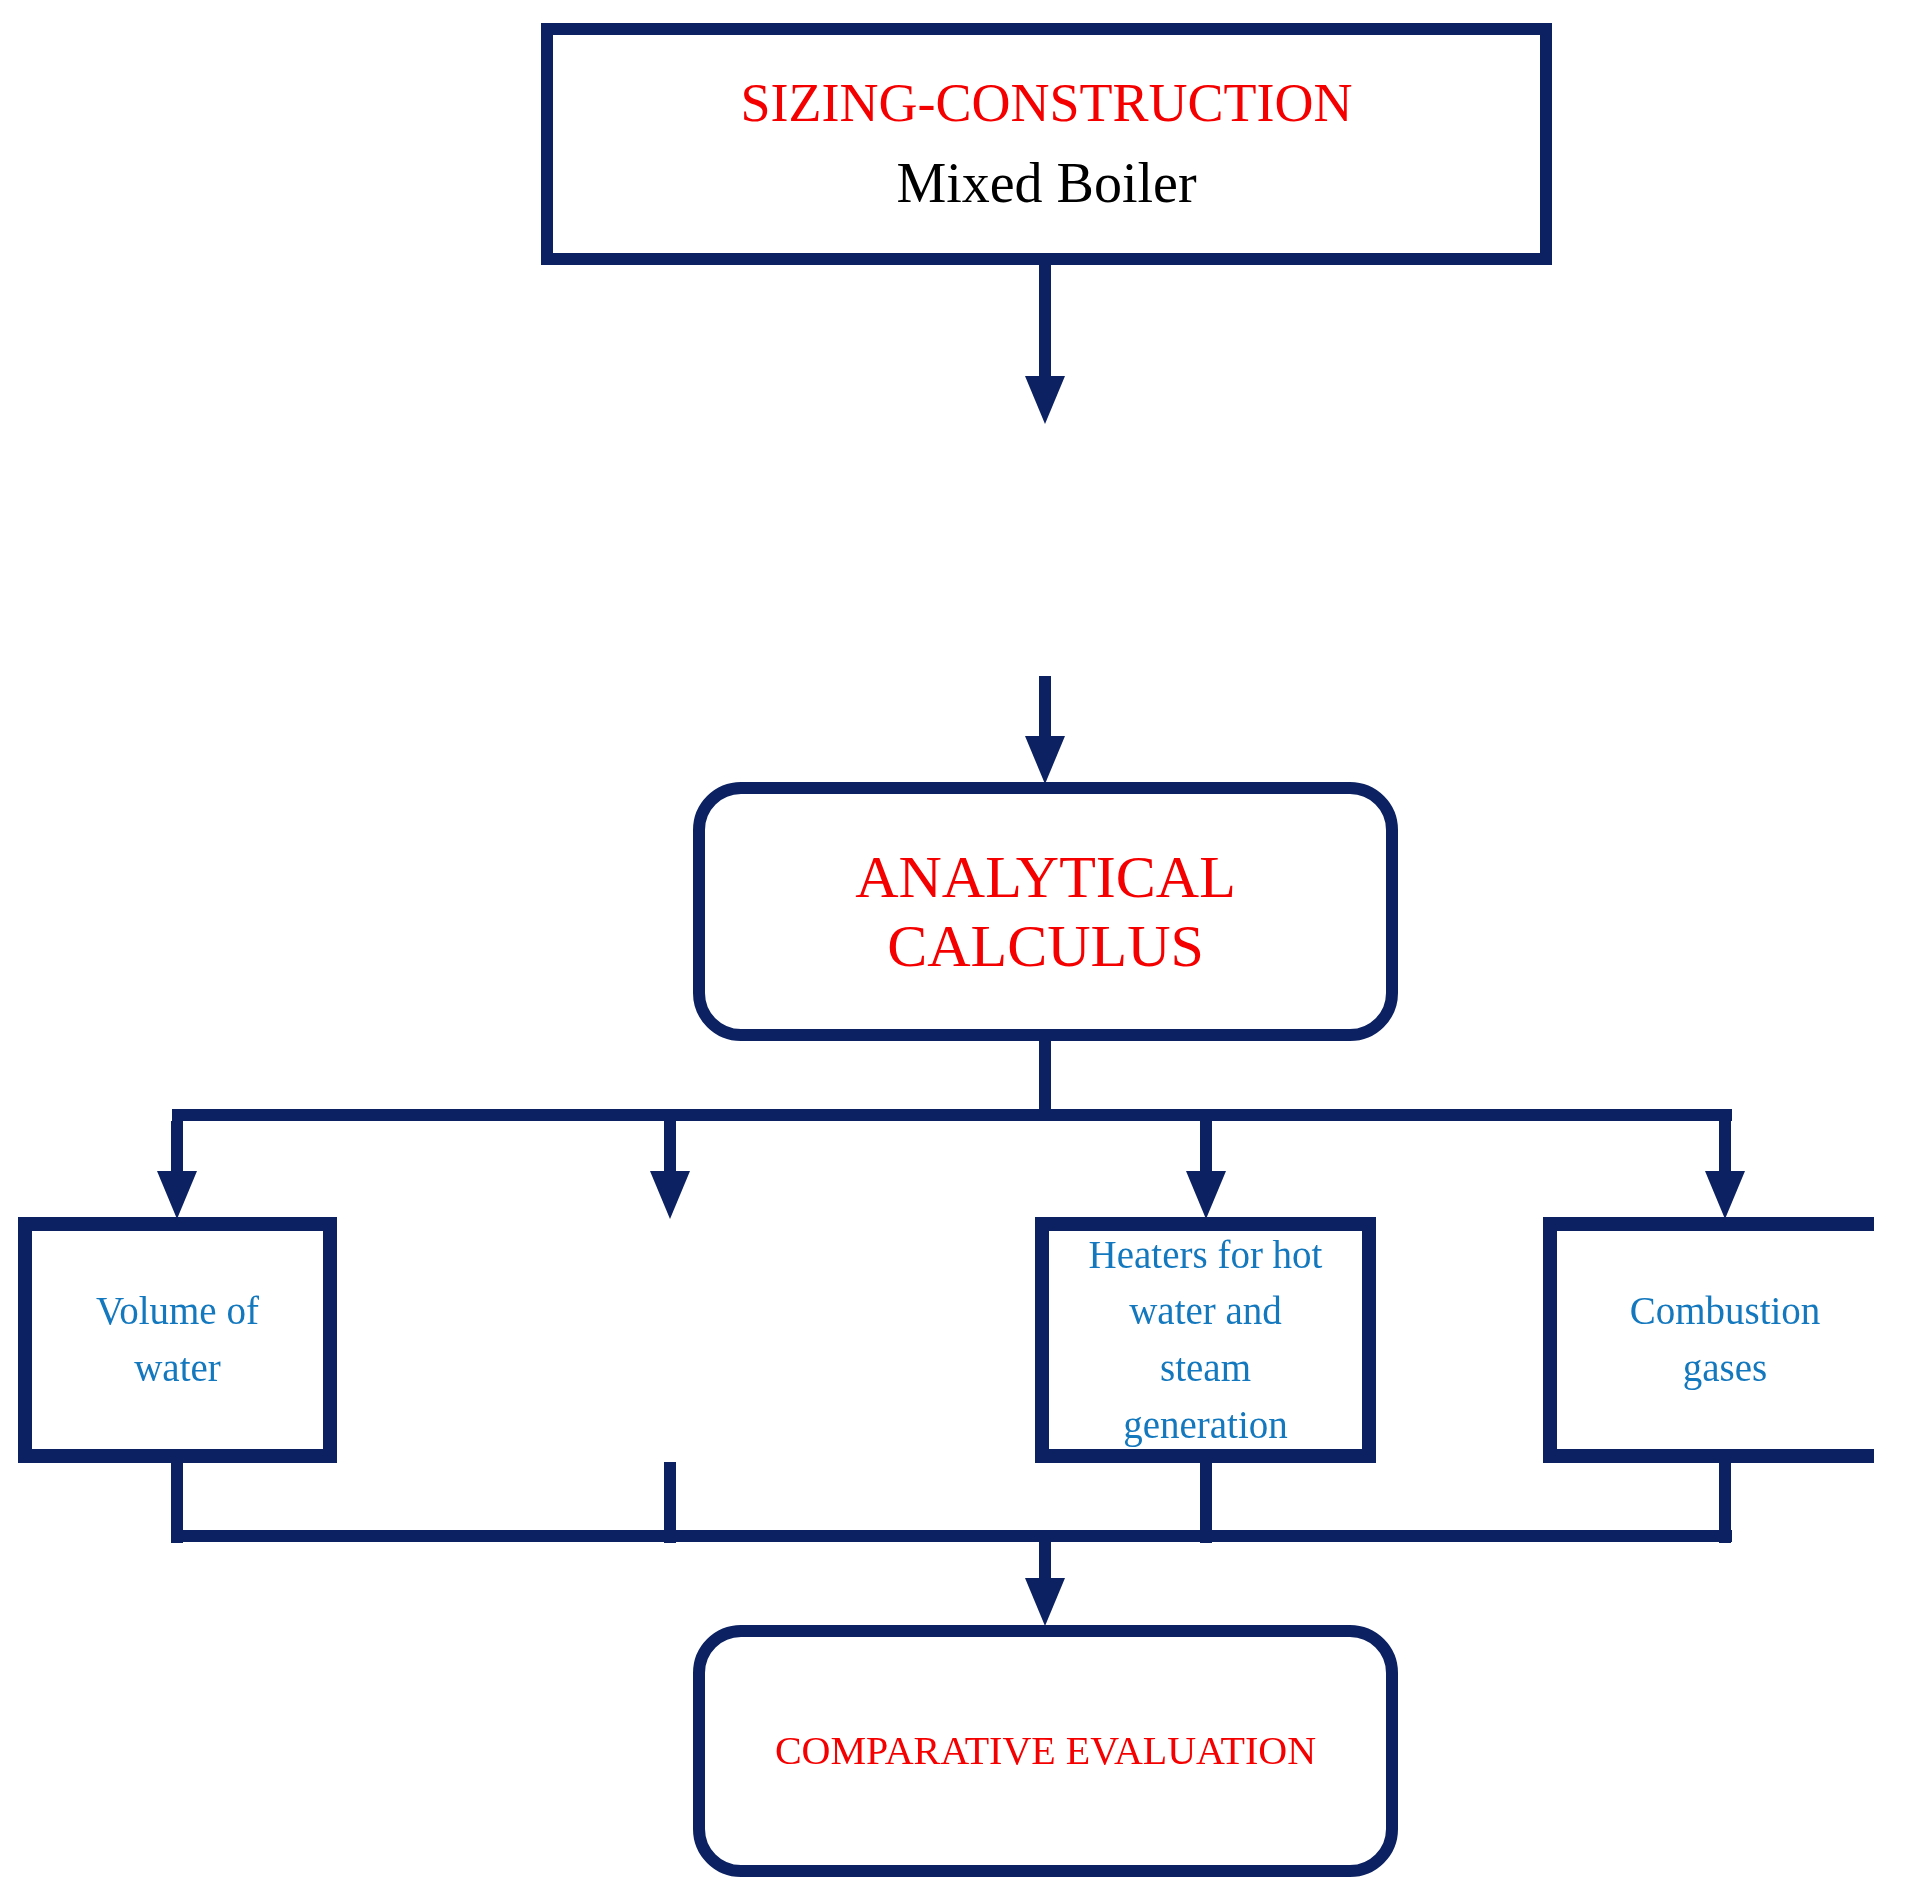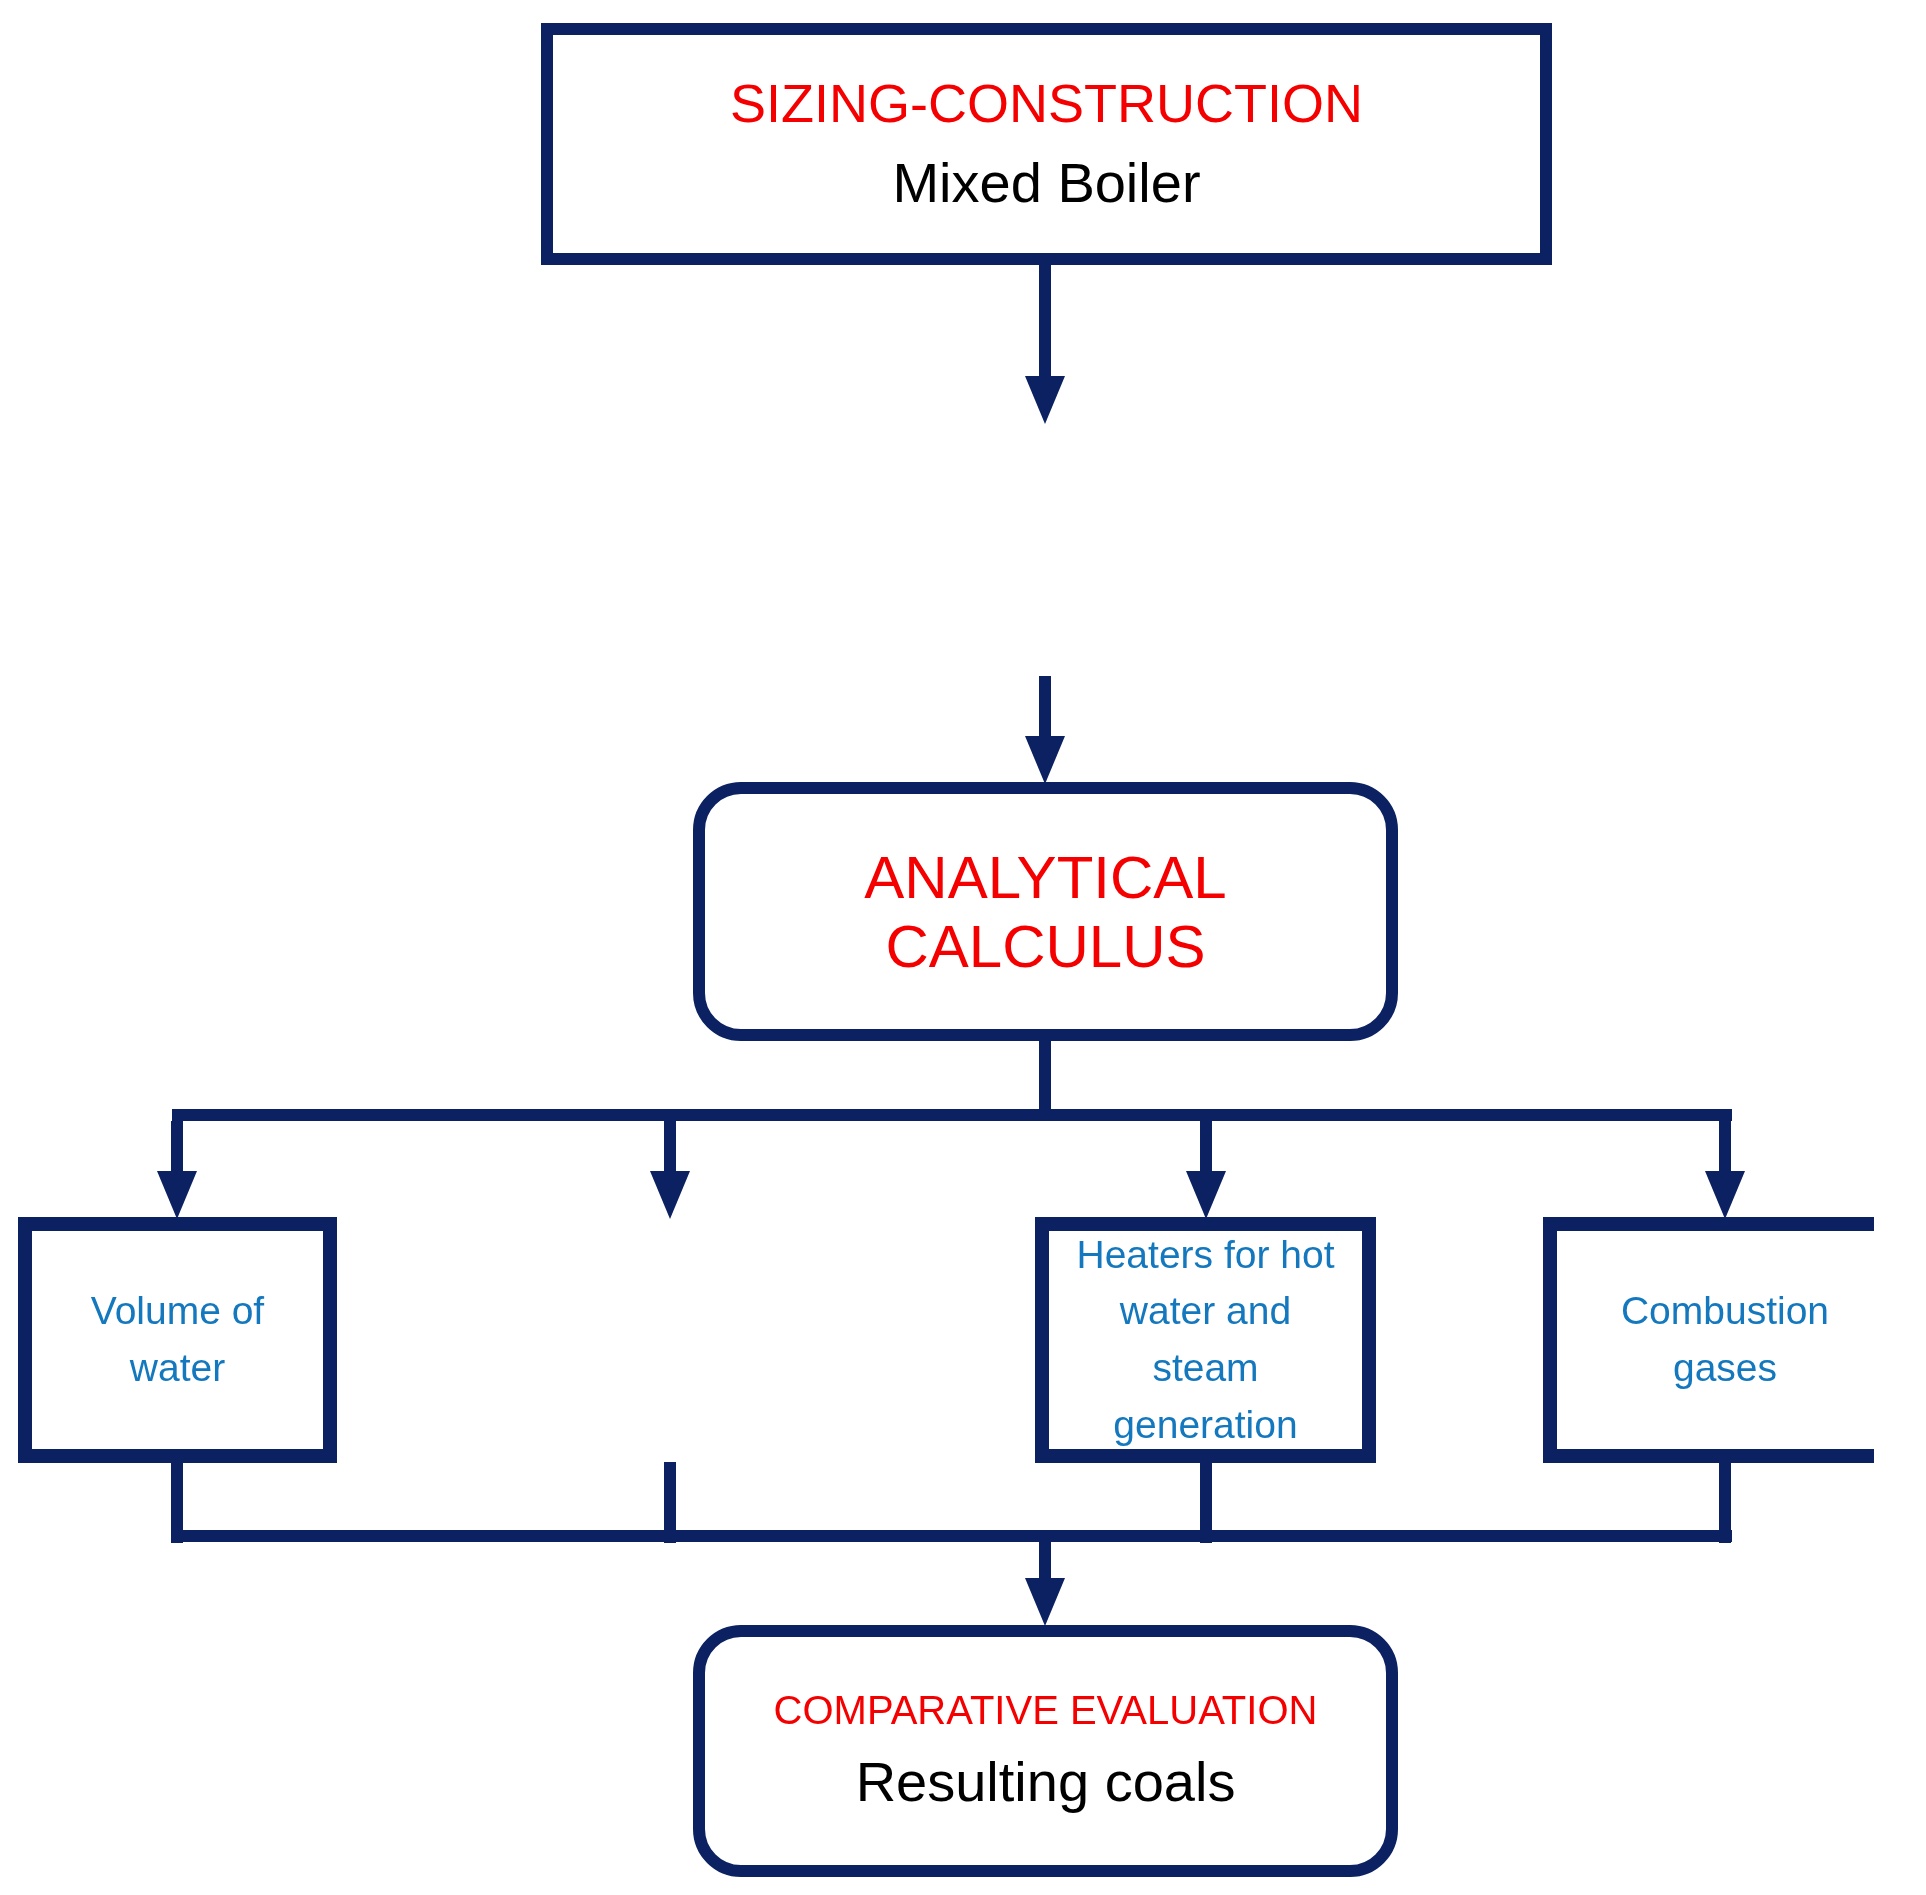--- a/index.html
+++ b/index.html
@@ -2,21 +2,21 @@
 <html style="font-size:12.4px"><head>
 <meta charset="utf-8">
 <style>
   html,body{margin:0;padding:0;background:#ffffff;}
   #canvas{
     position:relative;
     width:1874px;
     height:1896px;
     background:#ffffff;
     overflow:hidden;
-    font-family:Liberation Sans, sans-serif;
+    font-family:Liberation Serif, serif;
   }
   .node{
     position:absolute;
     box-sizing:border-box;
     border:12.4px solid #0b2161;
     background:#ffffff;
     display:flex;
     flex-direction:column;
     align-items:center;
     justify-content:center;
@@ -96,17 +96,16 @@
   <div class="vline" style="left:664px;top:1462px;height:81px"></div>
   <div class="vline" style="left:1200px;top:1462px;height:81px"></div>
   <div class="vline" style="left:1719px;top:1462px;height:81px"></div>
   <div class="hline" style="left:172px;top:1530px;width:1560px"></div>
 
   <div class="vline" style="left:1039px;top:1541px;height:40px"></div>
   <div class="arrowhead" style="left:1025px;top:1578px"></div>
 
   <div class="node rounded" style="left:693px;top:1625px;width:705px;height:252px">
     <div class="t-red sm">COMPARATIVE EVALUATION</div>
-    <div class="t-black">Resulting coals</div>
   </div>
 
 </div>
 
 
 </body></html>

